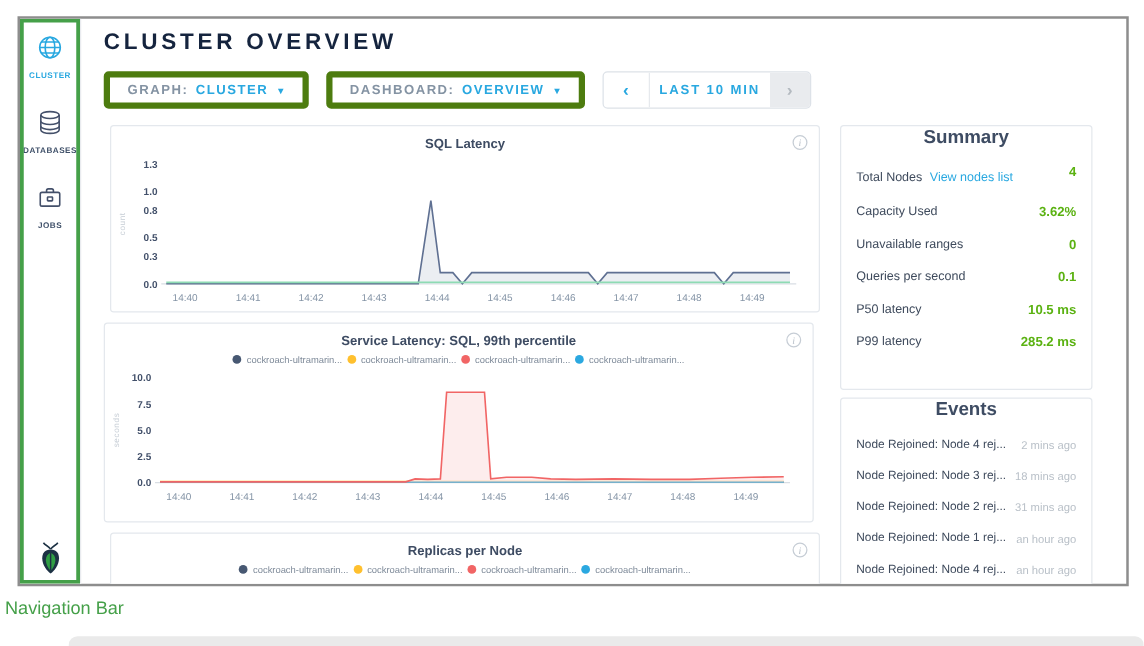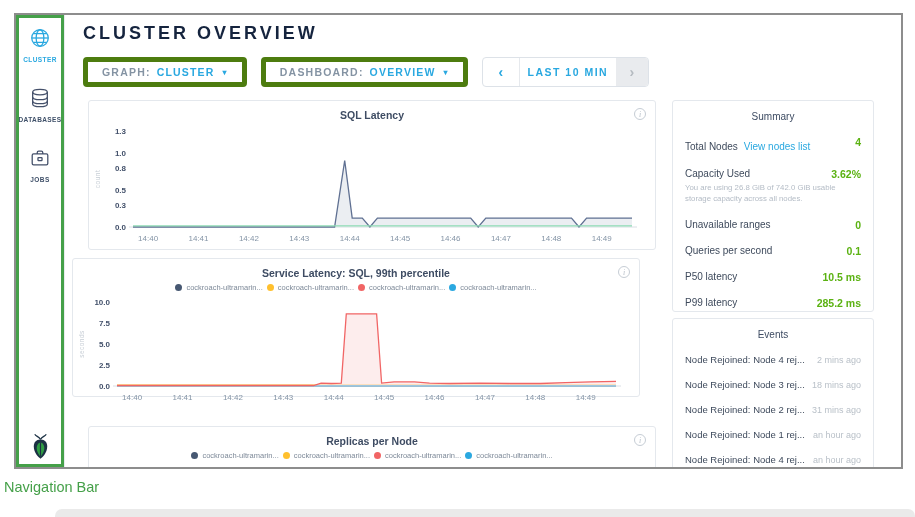--- a/index.html
+++ b/index.html
@@ -32,21 +32,21 @@
   .legend{display:flex;justify-content:center;gap:4px;margin-top:3px;min-height:10px}
   .lg-item{display:flex;align-items:center;gap:4px;font-size:7.5px;color:#7e8a99;cursor:pointer}
   .lg-dot{width:7px;height:7px;border-radius:50%;display:inline-block}
   .info{position:absolute;top:7px;right:9px;width:12px;height:12px;border:1px solid #c6cdd5;border-radius:50%;color:#b9c1ca;font-size:8px;display:flex;align-items:center;justify-content:center;font-style:italic;font-family:"Liberation Serif",serif;cursor:pointer;box-sizing:border-box}
   .chart-svg{display:block;margin:4px auto 0 auto}
   text.ytick{font:bold 8px "Liberation Sans",sans-serif;fill:#42506a}
   text.xtick{font:8px "Liberation Sans",sans-serif;fill:#8494a6}
   text.unit{font:6.5px "Liberation Sans",sans-serif;fill:#c6cdd5;letter-spacing:.5px}
 
   
-  .panel-title{text-align:center;font-size:10px;font-weight:normal;color:#3e4c63;margin-top:10px}
+  .panel-title{text-align:center;font-size:15px;font-weight:bold;color:#3e4c63;}
   .sum-body{padding:0 12px}
   .sum-row{display:flex;justify-content:space-between;align-items:flex-start;margin-top:14px}
   .sum-label{font-size:10px;color:#3e4a5c;white-space:nowrap}
   .sum-link{font-size:10px;color:#29a8e0;margin-left:6px;cursor:pointer;white-space:nowrap}
   .sum-value{font-size:10.5px;font-weight:bold;color:#5bb212;white-space:nowrap}
   .sum-sub{font-size:7.8px;color:#b4bcc6;line-height:1.4;margin-top:3px}
   .ev-body{padding:0 12px}
   .ev-row{display:flex;justify-content:space-between;align-items:center;margin-top:14px}
   .ev-text{font-size:9.5px;color:#3e4a5c;white-space:nowrap;overflow:hidden;max-width:128px}
   .ev-time{font-size:9px;color:#b9c0c8;white-space:nowrap;margin-left:6px}
@@ -146,21 +146,21 @@
         <text x="407.92" y="116" text-anchor="middle" class="xtick">14:47</text>
         <text x="458.32000000000005" y="116" text-anchor="middle" class="xtick">14:48</text>
         <text x="508.72" y="116" text-anchor="middle" class="xtick">14:49</text>
         <text x="7" y="54" class="unit" text-anchor="middle" transform="rotate(-90 7 54)">count</text>
         <polygon points="40.0,102 40.0,102.0 241.6,102.0 251.7,35.5 259.2,93.1 269.3,93.1 276.9,102.0 284.4,93.1 377.7,93.1 385.2,102.0 392.8,93.1 478.5,93.1 486.0,102.0 493.6,93.1 539.0,93.1 539.0,102" fill="#e9ecf1" fill-opacity="0.9"></polygon>
         <polyline points="40.0,102.0 241.6,102.0 251.7,35.5 259.2,93.1 269.3,93.1 276.9,102.0 284.4,93.1 377.7,93.1 385.2,102.0 392.8,93.1 478.5,93.1 486.0,102.0 493.6,93.1 539.0,93.1" fill="none" stroke="#5f7092" stroke-width="1.3"></polyline>
         <polyline points="40.0,100.9 539.0,100.9" fill="none" stroke="#8edbb4" stroke-width="1.3"></polyline>
       </svg>
   </div>
 
-  <div class="card" style="left:56px;top:243px;width:568px;height:139px">
+  <div class="card" style="left:67px;top:243px;width:568px;height:160px">
     <div class="c-title">Service Latency: SQL, 99th percentile</div>
     <div class="info">i</div>
     <div class="legend">
         <span class="lg-item">
           <span class="lg-dot" style="background: rgb(71, 88, 114);"></span>
           <span>cockroach-ultramarin...</span>
         </span>
         <span class="lg-item">
           <span class="lg-dot" style="background: rgb(255, 192, 46);"></span>
           <span>cockroach-ultramarin...</span>
@@ -246,21 +246,20 @@
     <div class="panel-title">Summary</div>
     <div class="sum-body">
       <div class="sum-row">
         <span><span class="sum-label">Total Nodes</span><span class="sum-link">View nodes list</span></span>
         <span class="sum-value">4</span>
       </div>
       <div class="sum-row">
         <span class="sum-label">Capacity Used</span>
         <span class="sum-value">3.62%</span>
       </div>
-      <div class="sum-sub">You are using 26.8 GiB of 742.0 GiB usable storage capacity across all nodes.</div>
       <div class="sum-row">
         <span class="sum-label">Unavailable ranges</span>
         <span class="sum-value">0</span>
       </div>
       <div class="sum-row">
         <span class="sum-label">Queries per second</span>
         <span class="sum-value">0.1</span>
       </div>
       <div class="sum-row">
         <span class="sum-label">P50 latency</span>

